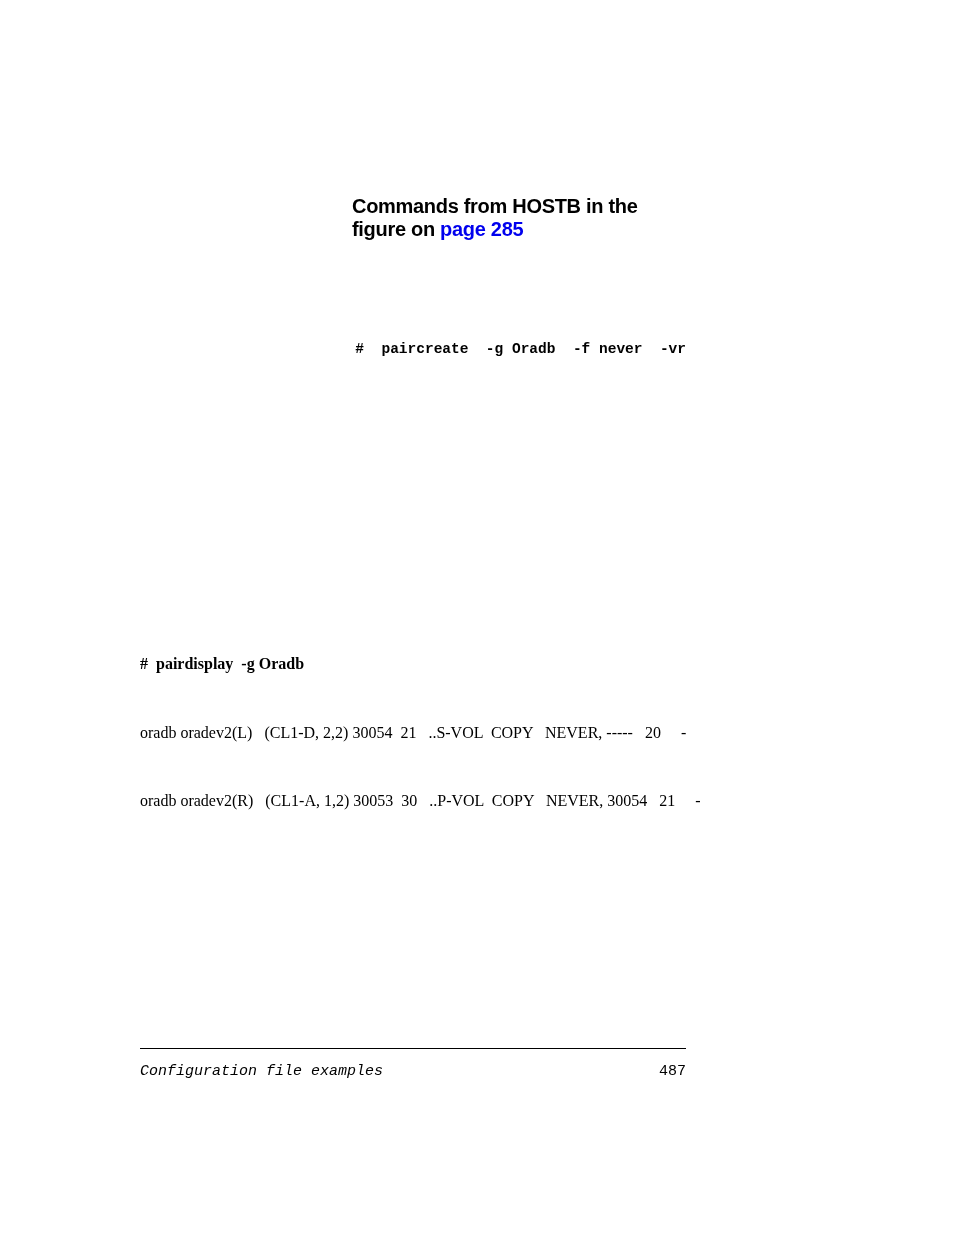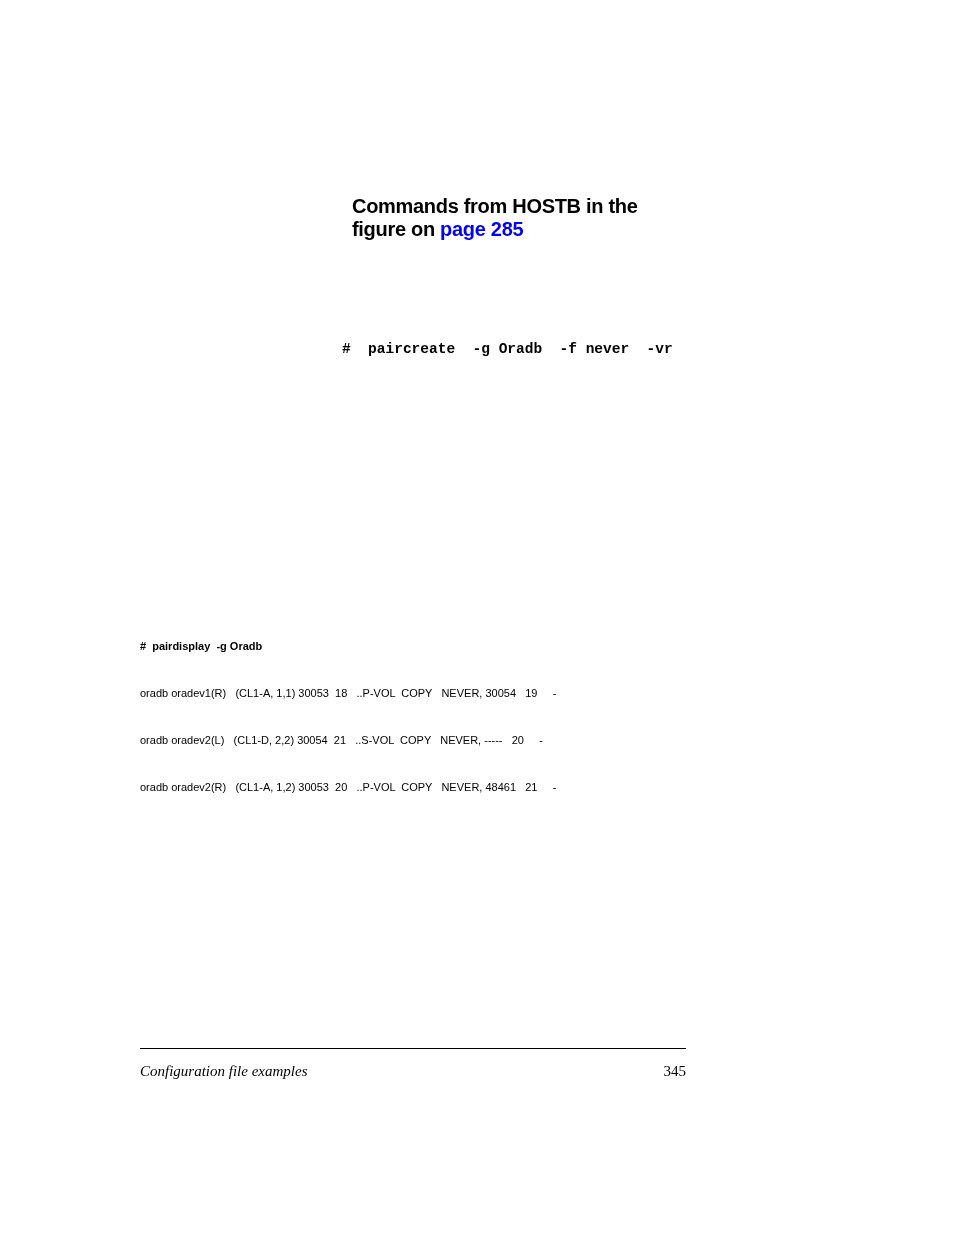--- a/index.html
+++ b/index.html
@@ -27,47 +27,48 @@
     color: #0000ee;
   }
   .indent-block {
     margin-left: 202px;
   }
   .cmd {
     font-family: "Courier New", Courier, monospace;
     font-weight: bold;
     font-size: 14.5px;
     white-space: pre;
+    text-align: right;
   }
   .gap-large { height: 118px; }
   .gap-huge  { height: 133px; }
   .mono-block {
-    font-family: Liberation Sans, sans-serif;
-    font-size: 11px;
+    font-family: Liberation Serif, serif;
+    font-size: 16px;
     white-space: pre;
     line-height: 1.42;
   }
   .mono-bold {
     font-weight: bold;
   }
   .footer {
     position: absolute;
     left: 140px;
     right: 110px;
     bottom: 155px;
   }
   .footer hr {
     border: none;
     border-top: 1px solid #000;
     margin: 0 0 14px 0;
   }
   .footer-row {
     display: flex;
     justify-content: space-between;
-    font-family: Liberation Serif, serif;
+    font-family: Liberation Mono, monospace;
     font-size: 15px;
   }
   .footer-left { font-style: italic; }
 </style>
 </head>
 <body>
 
 <div class="page">
 
   <h2 class="section-heading">
@@ -78,26 +79,25 @@
     <div class="cmd">#  paircreate  -g Oradb  -f never  -vr</div>
   </div>
 
   <div class="gap-large"></div>
 
 
   <div class="gap-huge"></div>
 
   <div class="mono-block">
     <div class="mono-bold">#  pairdisplay  -g Oradb</div>
-    <div>oradb oradev1(R)   (CL1-A, 1,1) 30053  18   ..P-VOL  COPY   NEVER, 30054   19     -</div>
     <div>oradb oradev2(L)   (CL1-D, 2,2) 30054  21   ..S-VOL  COPY   NEVER, -----   20     -</div>
-    <div>oradb oradev2(R)   (CL1-A, 1,2) 30053  20   ..P-VOL  COPY   NEVER, 48461   21     -</div>
+    <div>oradb oradev2(R)   (CL1-A, 1,2) 30053  30   ..P-VOL  COPY   NEVER, 30054   21     -</div>
   </div>
 
   <div class="footer">
     <hr>
     <div class="footer-row">
       <span class="footer-left">Configuration file examples</span>
-      <span>345</span>
+      <span>487</span>
     </div>
   </div>
 
 </div>
 
 </body></html>

